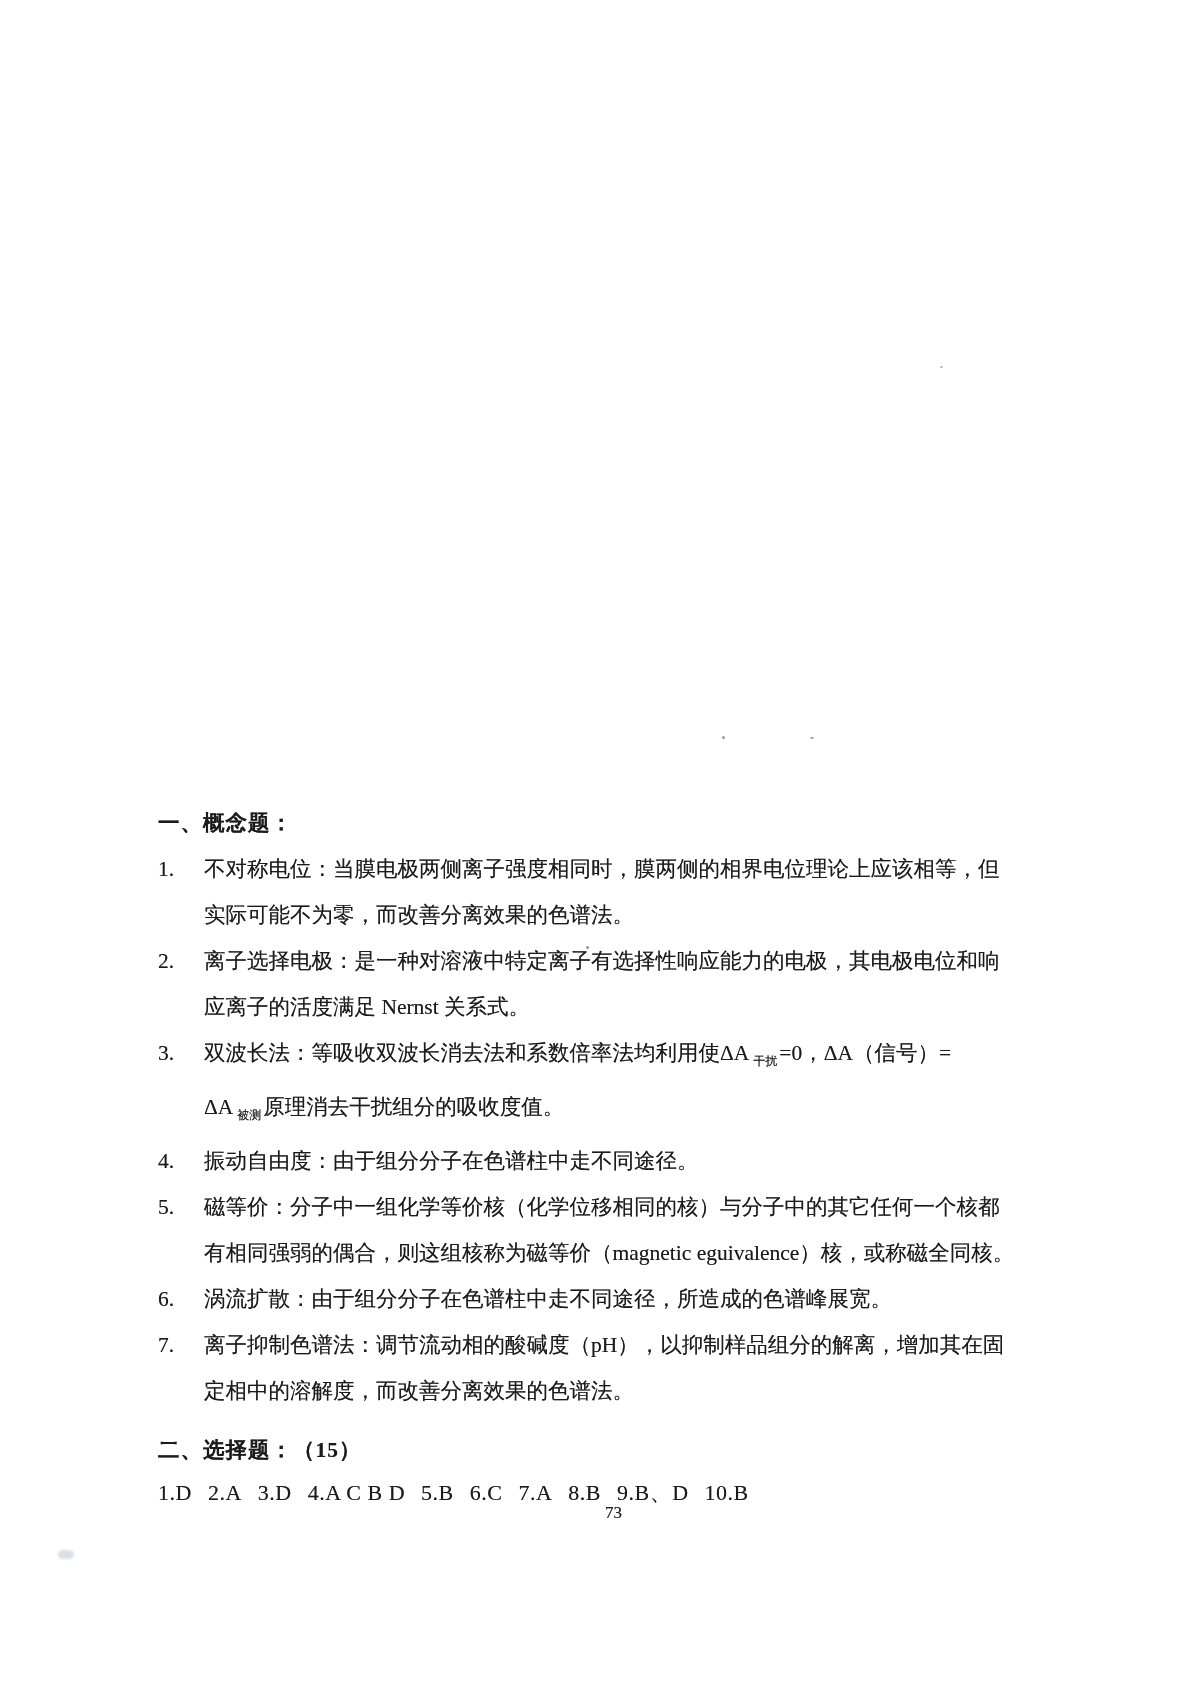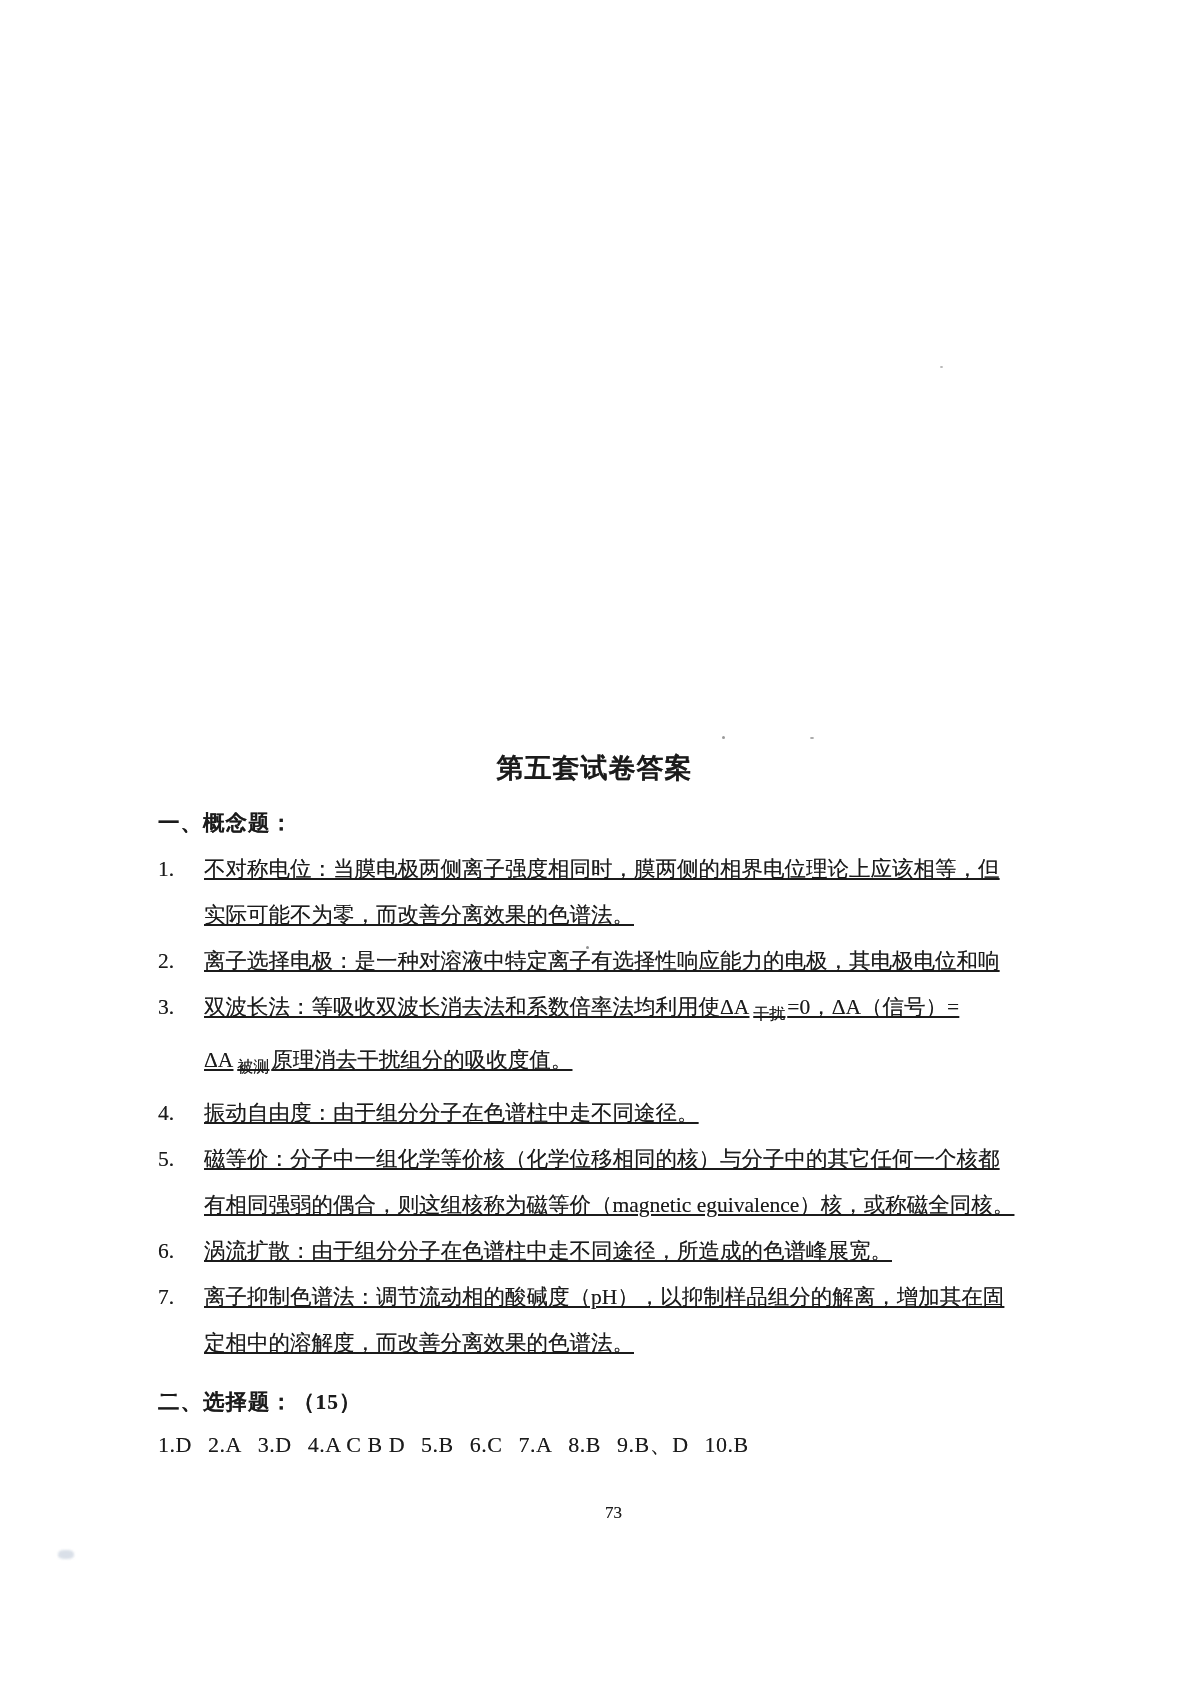--- a/index.html
+++ b/index.html
@@ -18,23 +18,23 @@
     font-size:27px;font-weight:bold;letter-spacing:1px;
   }
   .content{
     position:absolute;top:800px;left:158px;width:900px;
     font-size:21.5px;line-height:46px;
   }
   .sec-heading{font-weight:bold;letter-spacing:1px;white-space:nowrap;}
   .item{display:flex;align-items:flex-start;}
   .item .num{width:46px;flex:0 0 46px;white-space:nowrap;}
   .item .body{flex:1;}
-  .line{white-space:nowrap;text-decoration:underline;}
+  .line{white-space:nowrap;}
   .sub{
-    font-size:16px;
+    font-size:12px;
     vertical-align:-5px;
     letter-spacing:0;
     margin:0 2px 0 4px;
   }
   .sec2{margin-top:14px;}
   .sec2 .sec-heading{line-height:44px;font-family:Liberation Serif, serif;}
   .answers{
     display:flex;gap:16px;align-items:baseline;
     line-height:42px;font-size:22px;letter-spacing:.5px;white-space:nowrap;
   }
@@ -52,38 +52,38 @@
   .speck-e{
     left:58px;top:1550px;width:16px;height:9px;
     background:#c6cfdc;opacity:.65;filter:blur(1px);border-radius:40%;
   }
 </style>
 </head>
 <body>
 
 <div class="page">
 
-  <h1 class="title">第五套试卷答案</h1>
 
   <div class="content">
 
     <div class="sec-heading">一、概念题：</div>
 
     <div class="item">
       <span class="num">1.</span>
       <div class="body">
         <div class="line">不对称电位：当膜电极两侧离子强度相同时，膜两侧的相界电位理论上应该相等，但</div>
         <div class="line">实际可能不为零，而改善分离效果的色谱法。</div>
       </div>
     </div>
 
     <div class="item">
       <span class="num">2.</span>
       <div class="body">
         <div class="line">离子选择电极：是一种对溶液中特定离子有选择性响应能力的电极，其电极电位和响</div>
+        <div class="line">应离子的活度满足 Nernst 关系式。</div>
       </div>
     </div>
 
     <div class="item">
       <span class="num">3.</span>
       <div class="body">
         <div class="line"><span>双波长法：等吸收双波长消去法和系数倍率法均利用使ΔA</span><span class="sub">干扰</span><span>=0，ΔA（信号）=</span></div>
         <div class="line"><span>ΔA</span><span class="sub">被测</span><span>原理消去干扰组分的吸收度值。</span></div>
       </div>
     </div>

